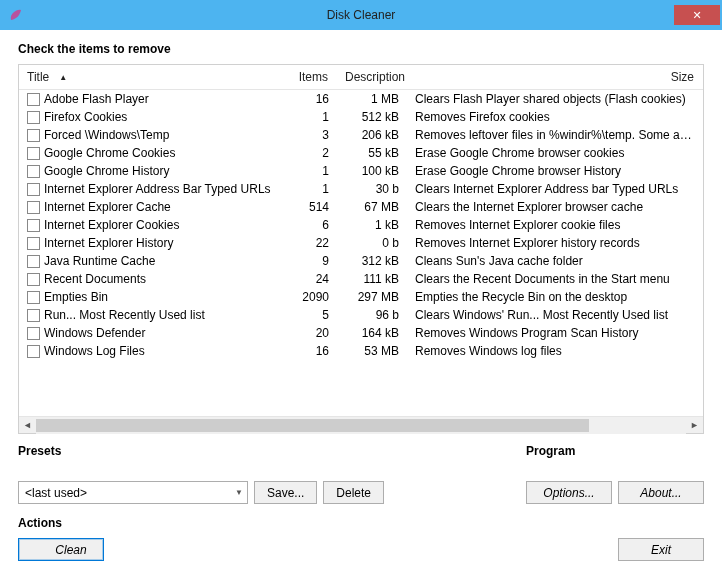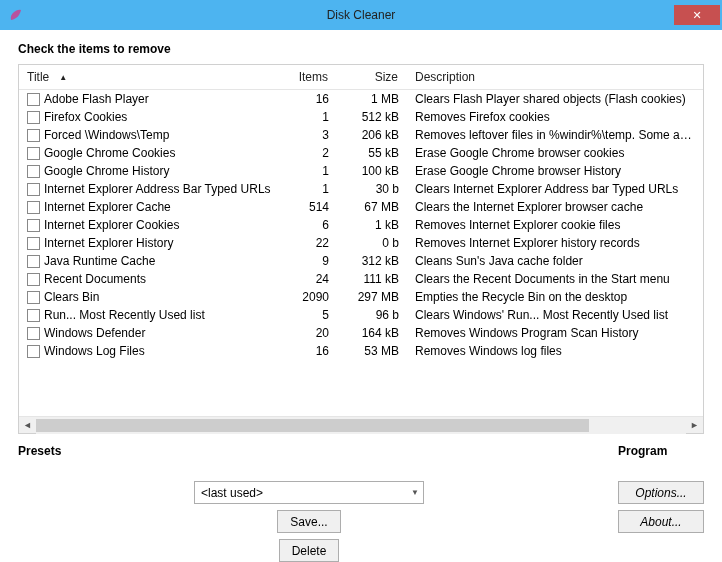--- a/index.html
+++ b/index.html
@@ -26,21 +26,21 @@
 .cell-size { width: 70px; text-align: right; }
 .cell-desc { flex: 1; }
 .chk { width: 13px; height: 13px; border: 1px solid #888; margin-right: 4px; flex-shrink: 0; background: #fff; }
 .hscroll { height: 17px; background: #f0f0f0; border-top: 1px solid #e5e5e5; display: flex; align-items: center; flex-shrink: 0; }
 .hscroll-btn { width: 17px; height: 17px; display: flex; align-items: center; justify-content: center; color: #555; font-size: 9px; cursor: pointer; }
 .hscroll-track { flex: 1; height: 17px; background: #f0f0f0; position: relative; }
 .hscroll-thumb { position: absolute; left: 0; top: 2px; width: 85%; height: 13px; background: #cdcdcd; }
 .bottom { display: flex; margin-top: 10px; gap: 18px; }
 .bottom-left { flex: 1; }
 .bottom-right { }
-.controls-row { display: flex; gap: 6px; margin-top: 23px; align-items: center; flex-direction: column; }
+.controls-row { display: flex; gap: 6px; margin-top: 23px; align-items: center; }
 .combo { width: 230px; height: 23px; border: 1px solid #adadad; background: #fff; display: flex; align-items: center; padding: 0 6px; position: relative; cursor: pointer; }
 .combo-arrow { position: absolute; right: 4px; font-size: 8px; color: #555; }
 .btn { height: 23px; padding: 0 12px; border: 1px solid #adadad; background: #f0f0f0; font-size: 12px; cursor: pointer; display: flex; align-items: center; }
 .btn-wide { width: 86px; justify-content: center; font-style: italic; }
 .btn-primary { border-color: #0078d7; box-shadow: 0 0 0 1px rgba(0,120,215,0.3) inset; padding-left: 32px; }
 .actions-row { margin-top: 12px; }
 .actions-buttons { display: flex; margin-top: 6px; }
 .exit-wrap { margin-left: auto; }
 </style>
 </head>
@@ -63,25 +63,25 @@
 
   <div class="table-container">
     <div class="table-header">
       <div class="th col-title">
         <span>Title</span>
         <span class="sort-arrow">▲</span>
       </div>
       <div class="th col-items">
           <span>Items</span>
         </div>
+      <div class="th col-desc">
+          <span>Description</span>
+        </div>
       <div class="th col-size">
           <span>Size</span>
-        </div>
-      <div class="th col-desc">
-          <span>Description</span>
         </div>
     </div>
     <div class="table-body" id="tbody">
         <div class="row">
           <div class="cell cell-title">
             <span class="chk"></span>
             <span>Adobe Flash Player</span>
           </div>
           <div class="cell cell-items">16</div>
           <div class="cell cell-size">1 MB</div>
@@ -173,21 +173,21 @@
             <span class="chk"></span>
             <span>Recent Documents</span>
           </div>
           <div class="cell cell-items">24</div>
           <div class="cell cell-size">111 kB</div>
           <div class="cell cell-desc">Clears the Recent Documents in the Start menu</div>
         </div>
         <div class="row">
           <div class="cell cell-title">
             <span class="chk"></span>
-            <span>Clears Bin</span>
+            <span>Empties Bin</span>
           </div>
           <div class="cell cell-items">2090</div>
           <div class="cell cell-size">297 MB</div>
           <div class="cell cell-desc">Empties the Recycle Bin on the desktop</div>
         </div>
         <div class="row">
           <div class="cell cell-title">
             <span class="chk"></span>
             <span>Run... Most Recently Used list</span>
           </div>

